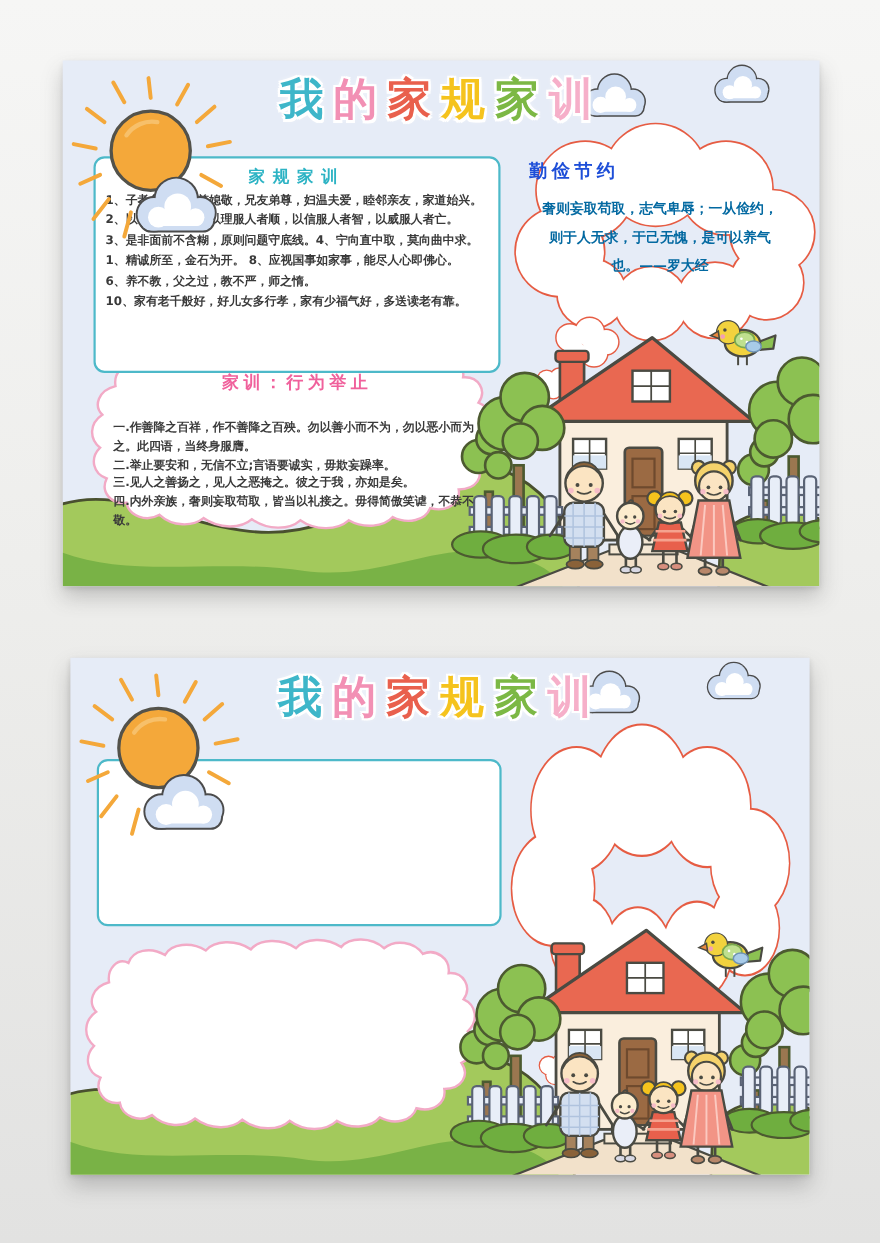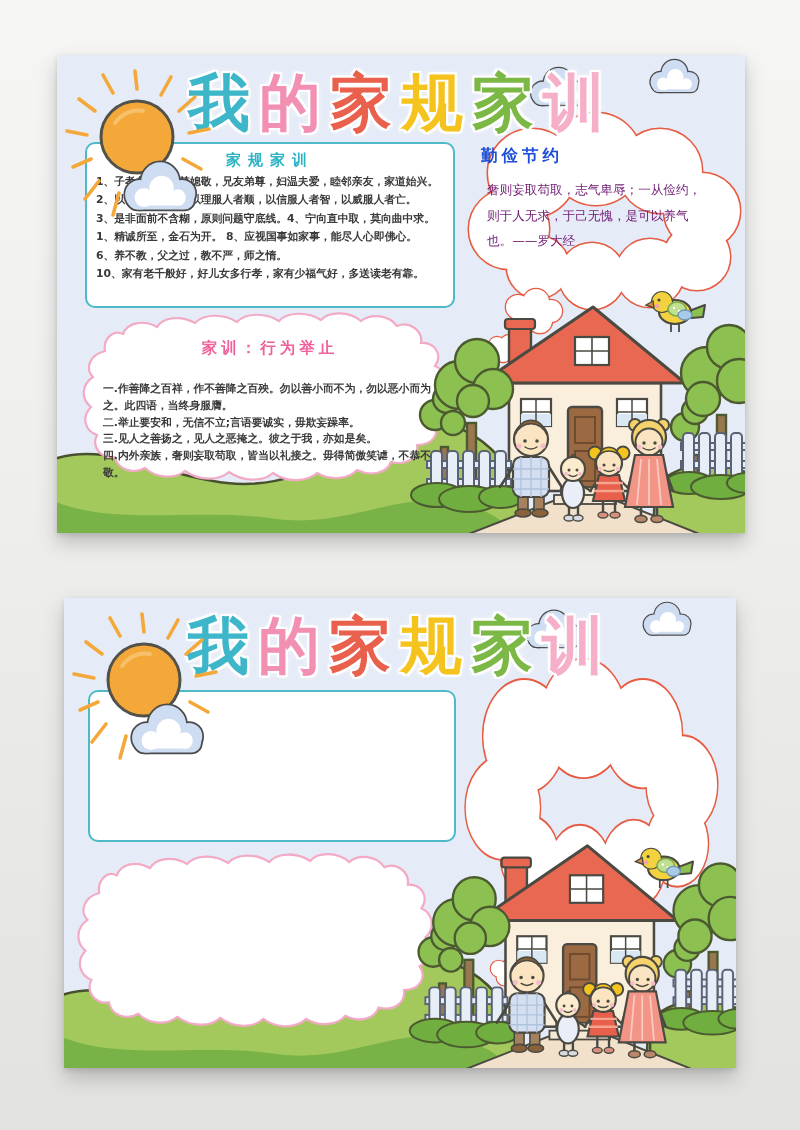--- a/index.html
+++ b/index.html
@@ -12,43 +12,43 @@
     position:absolute;background:#e6ecf7;overflow:hidden;
     box-shadow:0 10px 18px rgba(70,70,70,.28),0 2px 5px rgba(0,0,0,.12);
   }
   #card1{left:57px;top:55px;width:688px;height:478px;}
   #card2{left:64px;top:598px;width:672px;height:470px;}
   svg.scene{position:absolute;left:0;top:0;width:100%;height:100%;z-index:1;}
   svg.sun-svg{position:absolute;left:-8px;top:6px;width:184px;height:174px;z-index:4;pointer-events:none;}
 
   .title-row{
     position:absolute;left:0;right:0;top:14px;text-align:center;z-index:3;
-    font-size:62px;font-weight:bold;letter-spacing:9px;line-height:1.1;white-space:nowrap;
+    font-size:40px;font-weight:bold;letter-spacing:9px;line-height:1.1;white-space:nowrap;
     text-shadow:-2px 0 0 #fff,2px 0 0 #fff,0 -2px 0 #fff,0 2px 0 #fff,
                 -2px -2px 0 #fff,2px 2px 0 #fff,-2px 2px 0 #fff,2px -2px 0 #fff,0 0 6px #fff;
   }
   .rules-box{
     position:absolute;background:#ffffff;border:2px solid #4db9c9;border-radius:10px;
     z-index:2;box-sizing:border-box;
   }
-  #card1 .rules-box{left:28px;top:87px;width:370px;height:166px;}
+  #card1 .rules-box{left:28px;top:87px;width:370px;height:197px;}
   #card2 .rules-box{left:24px;top:92px;width:368px;height:152px;}
   .rules-heading{
     text-align:center;color:#2cb3c4;font-weight:bold;font-size:15px;
     letter-spacing:7px;margin-top:7px;
   }
   .rules-lines{padding:3px 9px 0 9px;font-size:10.8px;line-height:18.4px;color:#3a3a3a;font-weight:600;}
   .conduct-text{position:absolute;left:46px;top:283px;width:334px;z-index:2;}
   .conduct-heading{
     text-align:center;color:#f0619c;font-weight:bold;font-size:15.5px;letter-spacing:4px;
   }
   .conduct-lines{margin-top:22px;font-size:10.8px;line-height:16.8px;color:#3a3a3a;font-weight:600;}
   .thrift-text{position:absolute;left:424px;top:90px;width:236px;z-index:2;}
   .thrift-heading{text-align:left;color:#1d4ed8;font-weight:bold;font-size:16.5px;letter-spacing:4px;}
-  .thrift-body{margin:10px 4px 0 6px;font-size:12.6px;line-height:25.5px;color:#701a75;font-weight:400;}
+  .thrift-body{margin:10px 4px 0 6px;font-size:12.6px;line-height:25.5px;color:#0369a1;font-weight:700;text-align:center;}
 </style>
 </head>
 <body>
 
 <svg width="0" height="0" style="position:absolute" aria-hidden="true">
   <defs>
 
     <g id="cb-shapes">
       <circle cx="55" cy="118" r="40"></circle>
         <circle cx="78" cy="62" r="44"></circle>

